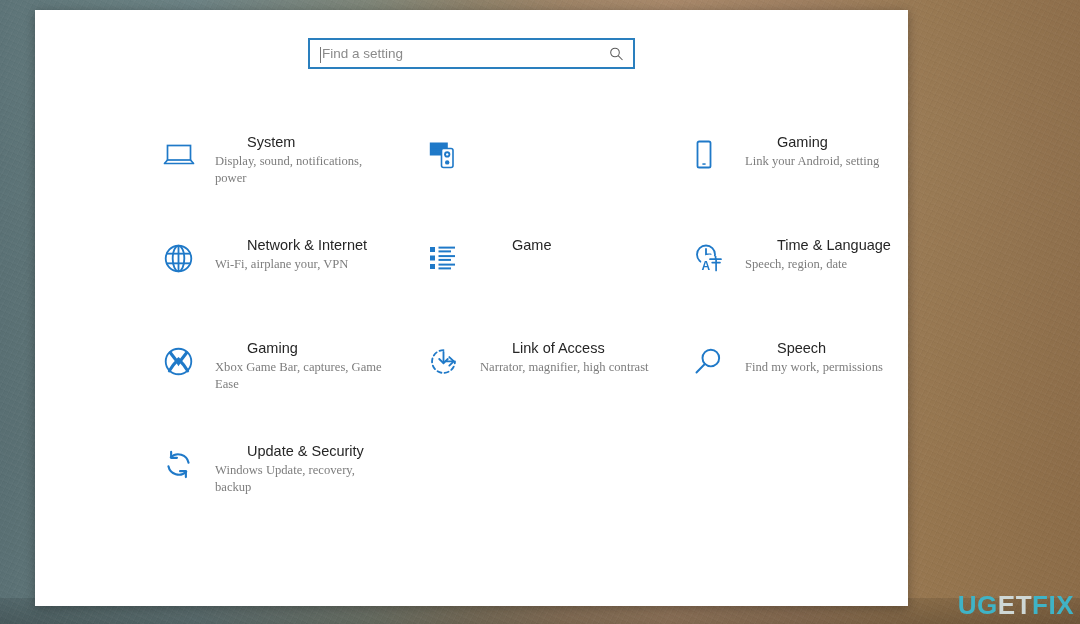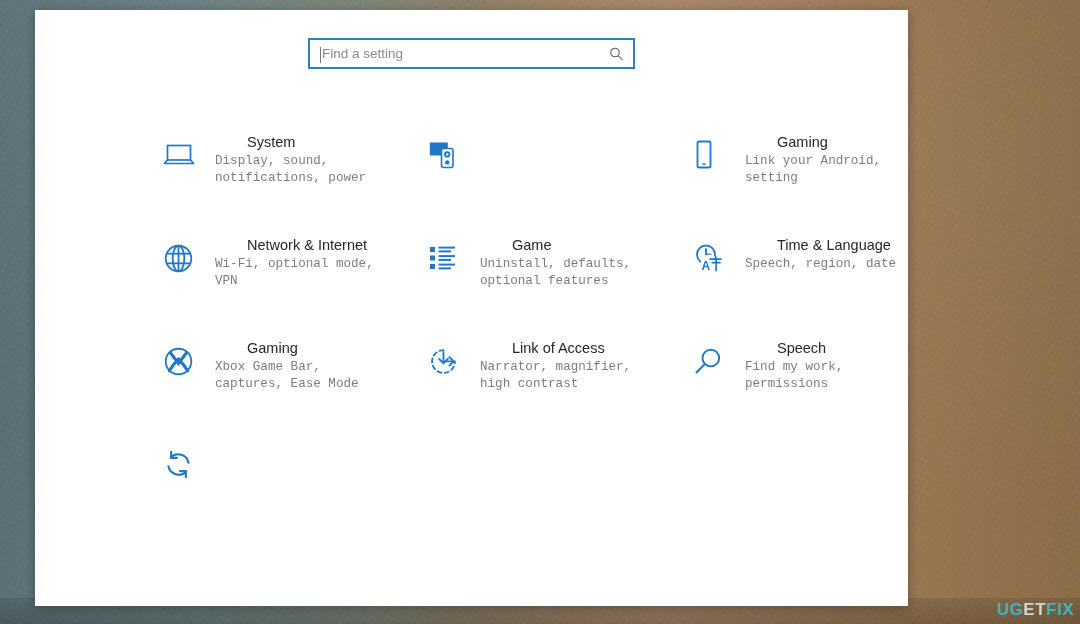--- a/index.html
+++ b/index.html
@@ -149,30 +149,30 @@
     line-height: 18px;
     margin-bottom: 2px;
     font-family: "Liberation Sans", sans-serif;
     margin-left: 32px;
   }
   .tile-desc {
     font-size: 12.6px;
     color: #7d7d7d;
     line-height: 17px;
     max-width: 178px;
-    font-family: Liberation Mono, monospace;
+    font-family: Liberation Serif, serif;
   }
   .tile:nth-child(3n) .tile-desc { max-width: 186px; }
 
   
   .watermark {
     position: absolute;
     right: 6px;
     bottom: 6px;
-    font-size: 17px;
+    font-size: 26px;
     font-weight: bold;
     letter-spacing: .5px;
     line-height: 1;
     font-family: "Liberation Sans", sans-serif;
     white-space: nowrap;
   }
   .wm-a { color: #3fb3c6; }
   .wm-b { color: #cfd8d6; }
   .wm-c { color: #3fb3c6; }
 </style>
@@ -259,21 +259,21 @@
         <svg width="31" height="31" viewBox="0 0 32 32" fill="none" stroke="#1f79c8" stroke-width="1.9">
           <circle cx="16" cy="16" r="13.2"></circle>
           <ellipse cx="16" cy="16" rx="6" ry="13.2"></ellipse>
           <line x1="3.2" y1="11" x2="28.8" y2="11"></line>
           <line x1="3.2" y1="21" x2="28.8" y2="21"></line>
           <line x1="16" y1="2.8" x2="16" y2="29.2"></line>
         </svg>
       </div>
       <div class="tile-text">
         <div class="tile-title">Network &amp; Internet</div>
-        <div class="tile-desc">Wi-Fi, optional mode, VPN</div>
+        <div class="tile-desc">Wi-Fi, airplane your, VPN</div>
       </div>
     </div>
 
 
     <div class="tile">
       <div class="tile-icon">
         <svg width="30" height="28" viewBox="0 0 30 28" fill="none">
           <g fill="#1f79c8">
             <rect x="2" y="3" width="5" height="5"></rect>
             <rect x="2" y="11.5" width="5" height="5"></rect>
@@ -284,21 +284,20 @@
             <line x1="10.5" y1="7.4" x2="23" y2="7.4"></line>
             <line x1="10.5" y1="12.1" x2="27" y2="12.1"></line>
             <line x1="10.5" y1="15.9" x2="23" y2="15.9"></line>
             <line x1="10.5" y1="20.6" x2="27" y2="20.6"></line>
             <line x1="10.5" y1="24.4" x2="23" y2="24.4"></line>
           </g>
         </svg>
       </div>
       <div class="tile-text">
         <div class="tile-title">Game</div>
-        <div class="tile-desc">Uninstall, defaults, optional features</div>
       </div>
     </div>
 
 
     <div class="tile">
       <div class="tile-icon">
         <svg width="32" height="31" viewBox="0 0 32 31" fill="none">
           <circle cx="13" cy="11.5" r="9" stroke="#1f79c8" stroke-width="1.8" fill="none"></circle>
           <path d="M13 6 V11.5 H17.6" stroke="#1f79c8" stroke-width="1.8" stroke-linecap="round" fill="none"></path>
           <circle cx="16.5" cy="20" r="8.5" fill="#ffffff"></circle>
@@ -320,21 +319,21 @@
     <div class="tile">
       <div class="tile-icon">
         <svg width="31" height="31" viewBox="0 0 32 32" fill="none">
           <circle cx="16" cy="16" r="13.2" stroke="#1f79c8" stroke-width="1.9" fill="none"></circle>
           <path d="M7.6 7 C11 11.5 14 15 16 18 C18 15 21 11.5 24.4 7" stroke="#1f79c8" stroke-width="3.2" fill="none" stroke-linecap="round"></path>
           <path d="M6.6 25.6 C9.6 20.6 13 16.6 16 13.6 C19 16.6 22.4 20.6 25.4 25.6" stroke="#1f79c8" stroke-width="3.2" fill="none" stroke-linecap="round"></path>
         </svg>
       </div>
       <div class="tile-text">
         <div class="tile-title">Gaming</div>
-        <div class="tile-desc">Xbox Game Bar, captures, Ease Mode</div>
+        <div class="tile-desc">Xbox Game Bar, captures, Game Ease</div>
       </div>
     </div>
 
     <div class="tile">
       <div class="tile-icon">
         <svg width="31" height="31" viewBox="0 0 32 32" fill="none" stroke="#1f79c8" stroke-width="1.9" stroke-linecap="round">
           <path d="M16 4.2 A11.8 11.8 0 1 0 27.8 16" stroke-dasharray="4.2 3.4"></path>
           <path d="M16 6 V17.4"></path>
           <path d="M11.6 13.4 L16 17.8 L20.4 13.4"></path>
           <path d="M22 11.4 L26.6 15.8 L22 20.2" stroke-dasharray="0"></path>
@@ -363,20 +362,24 @@
 
     <div class="tile">
       <div class="tile-icon">
         <svg width="31" height="31" viewBox="0 0 32 32" fill="none" stroke="#1f79c8" stroke-width="2.2" stroke-linecap="round">
           <path d="M26.4 14.2 A11 11 0 0 0 8 8.6"></path>
           <path d="M5.6 17.8 A11 11 0 0 0 24 23.4"></path>
           <path d="M8.4 3 L8.4 9.1 L14.4 9.1" stroke-linejoin="round"></path>
           <path d="M23.6 29 L23.6 22.9 L17.6 22.9" stroke-linejoin="round"></path>
         </svg>
       </div>
+      <div class="tile-text">
+        <div class="tile-title">Update &amp; Security</div>
+        <div class="tile-desc">Windows Update, recovery, backup</div>
+      </div>
     </div>
 
   </div>
 </div>
 
 <div class="watermark">
   <span class="wm-a">UG</span><span class="wm-b">ET</span><span class="wm-c">FIX</span>
 </div>
 
 </body></html>

